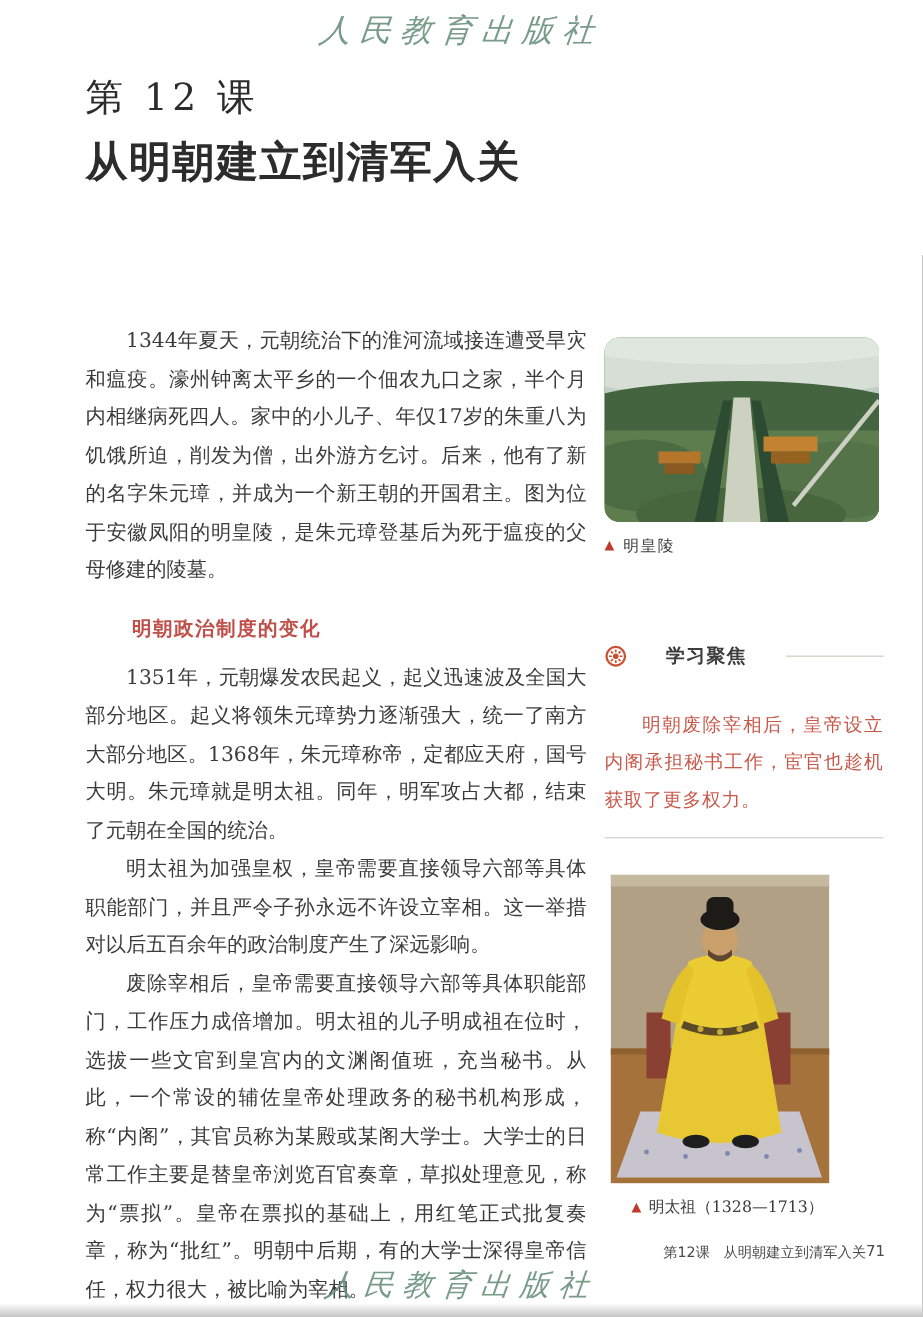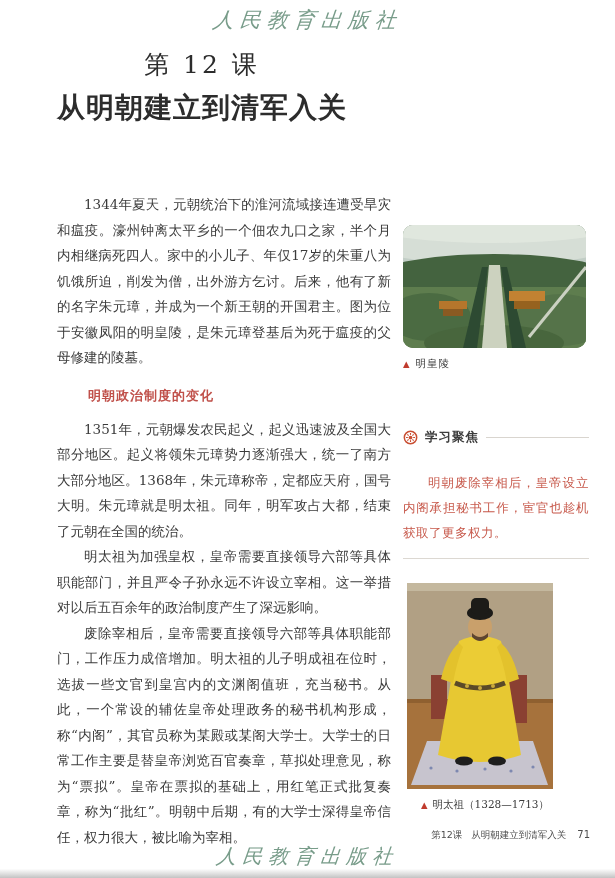--- a/index.html
+++ b/index.html
@@ -12,25 +12,25 @@
   
   .brand-logo {
     position:absolute; left:0; right:0; text-align:center;
     color:#6d9480; font-style:italic; letter-spacing:6px;
     font-size:21px; transform:skewX(-6deg); opacity:.92;
     font-family:"DejaVu Serif",serif;
   }
   .brand-logo.top { top:6px; }
   .brand-logo.bottom { top:843px; font-size:20px; }
   
-  .title-block { position:absolute; left:57px; top:48px; color:#2c2c2c;text-align:center; }
+  .title-block { position:absolute; left:57px; top:48px; color:#2c2c2c; }
   .lesson-number { font-size:25px; letter-spacing:3px; font-weight:500; }
   .lesson-title  { font-size:28px; letter-spacing:1px; font-weight:600; margin-top:8px; }
   
-  .main-col { position:absolute; left:57px; top:192px; width:334px; }
+  .main-col { position:absolute; left:57px; top:215px; width:334px; }
   .body-p {
     font-size:13.5px; line-height:25.5px; color:#3b3b3b;
     text-align:justify; text-indent:2em;
   }
   .section-heading {
     color:#c0504a; font-size:13px; font-weight:700;
     letter-spacing:1px; margin:16px 0 12px 31px;
     font-family:"DejaVu Sans","Liberation Sans",sans-serif;
   }
   
@@ -39,41 +39,41 @@
     width:183px; height:123px; border-radius:10px; overflow:hidden;
     background:#7d9478;
   }
   .photo-frame svg { display:block; }
   .caption {
     margin-top:9px; font-size:10.5px; color:#3b3b3b; letter-spacing:1px;
     display:flex; align-items:center;
   }
   .caption .marker { color:#c03b2d; font-size:8.5px; margin-right:5px; }
   .focus-box { margin-top:58px; border-bottom:1px solid #dcd8d2; padding-bottom:13px; }
-  .focus-header { display:flex; align-items:center; gap:7px; }
+  .focus-header { display:flex; align-items:center; gap:26px; }
   .focus-title {
     font-size:12.5px; font-weight:700; color:#3d3d3d; letter-spacing:1px;
     font-family:"DejaVu Sans","Liberation Sans",sans-serif;
   }
   .focus-rule { flex:1; height:1px; background:#d9d5cf; }
   .focus-text {
     margin-top:24px; font-size:12.5px; line-height:25px; color:#c7594b;
     text-indent:2em; text-align:justify; letter-spacing:.5px;
   }
   .figure-portrait { margin-top:24px; }
   .portrait-frame { width:146px; height:206px; margin-left:4px; overflow:hidden; }
   .portrait-caption { padding-left:18px; letter-spacing:0; }
   
   .footer-ref {
     position:absolute; top:829px; right:25px;
     font-size:9.5px; color:#4c4c4c; display:flex; align-items:flex-start;
     font-family:"DejaVu Sans","Liberation Sans",sans-serif;
   }
   .footer-ref .f-title { margin-left:9px; }
-  .footer-ref .f-page  { margin-left:11px; font-size:10px; }
+  .footer-ref .f-page  { font-size:10px; }
   .bottom-bar {
     position:absolute; left:0; right:0; bottom:0; height:9px;
     background:linear-gradient(to bottom,#fdfdfd 0%,#dedede 55%,#c3c3c3 100%);
   }
 </style>
 </head>
 <body>
 
 <div class="page">
 

